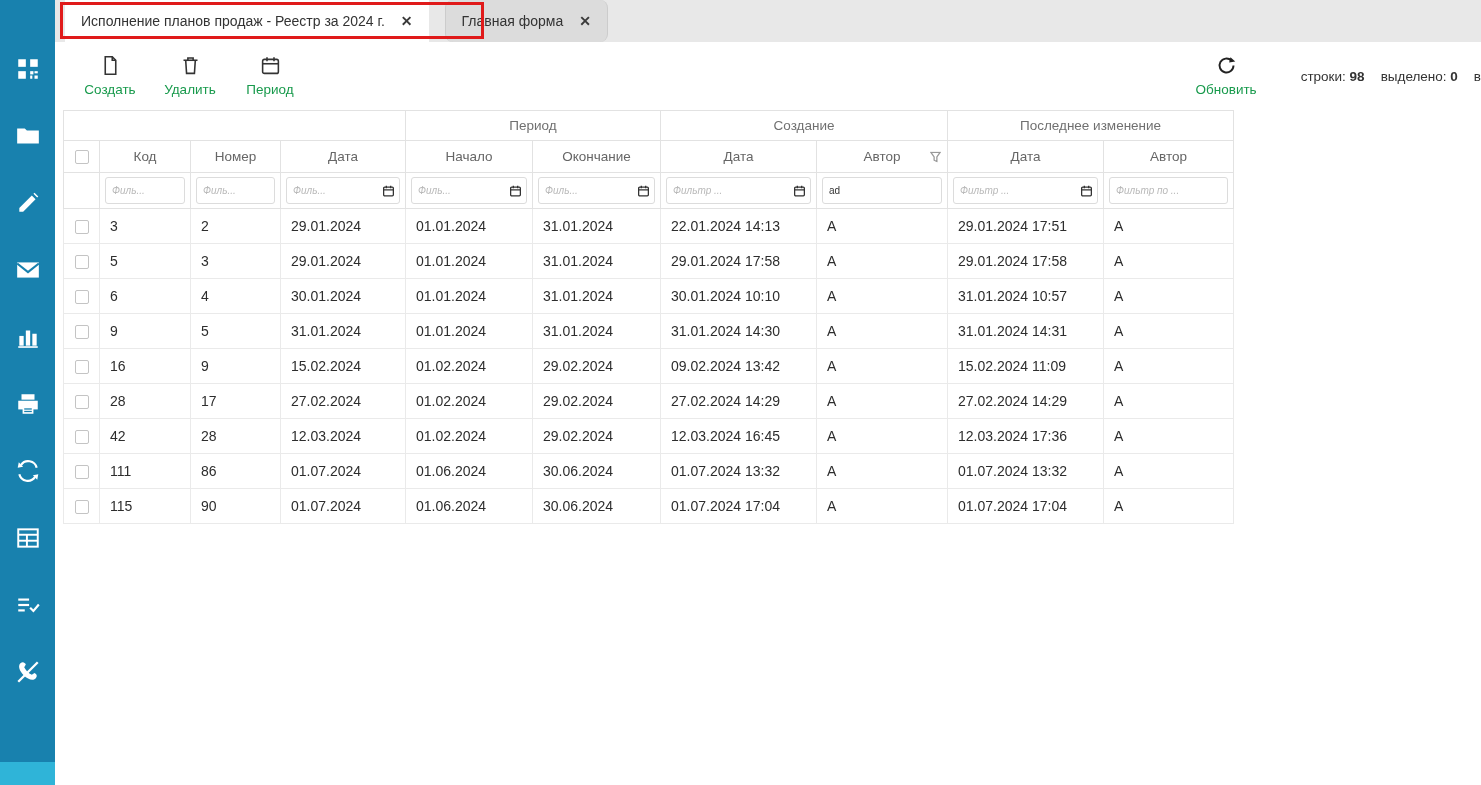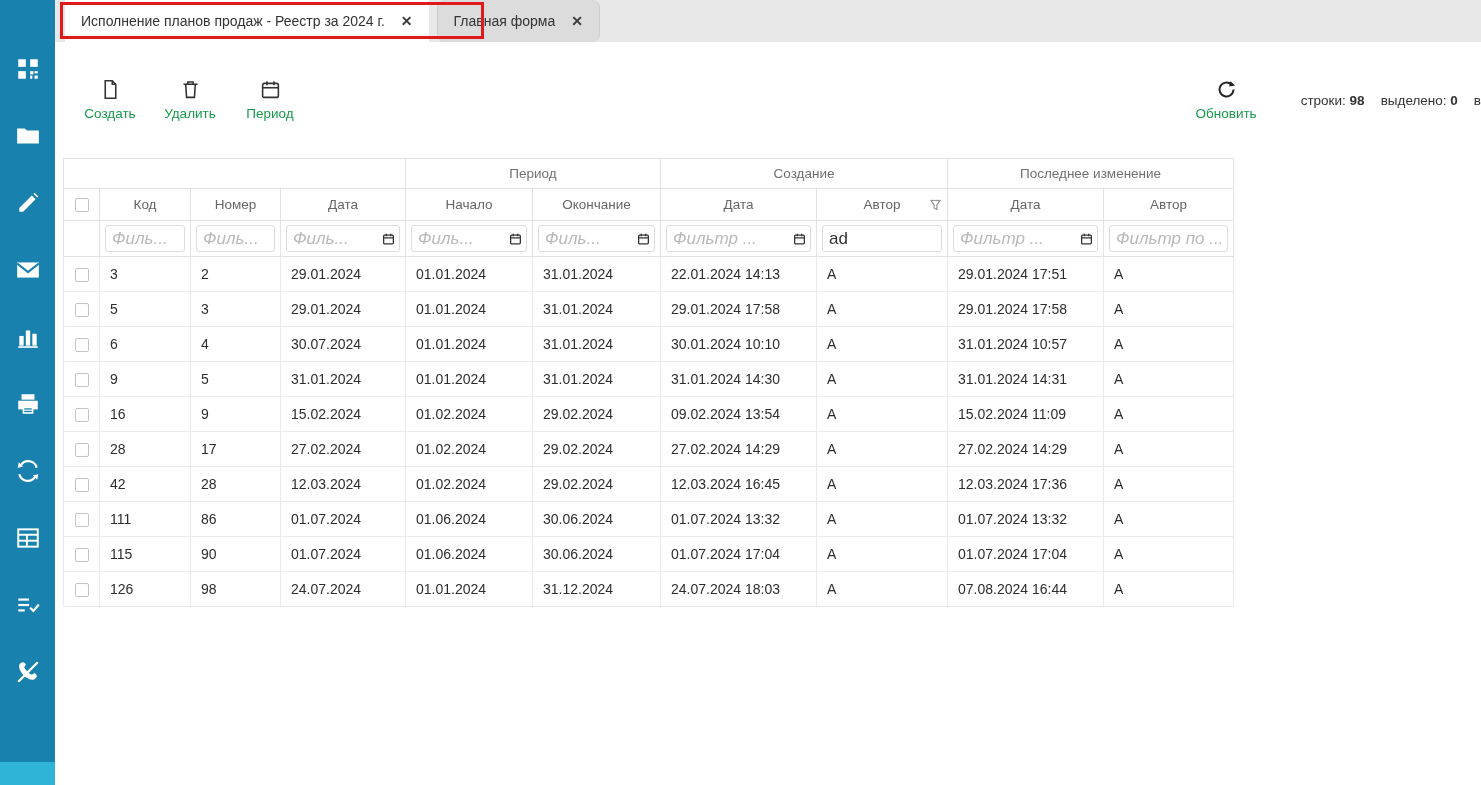--- a/index.html
+++ b/index.html
@@ -14,27 +14,27 @@
   
   .sidebar {
     width:55px; flex-shrink:0; background:#1881ae; position:relative;
     display:flex; flex-direction:column; align-items:center;
     padding-top:56px; gap:41px;
   }
   .sidebar .icon { width:26px; height:26px; display:flex; align-items:center; justify-content:center; cursor:pointer; }
   .sidebar-accent { position:absolute; left:0; bottom:0; width:55px; height:23px; background:#2fb4d8; }
 
   
-  .main { flex:1; display:flex; flex-direction:column; min-width:0;gap:24px; }
+  .main { flex:1; display:flex; flex-direction:column; min-width:0; }
 
   
   .tabbar { height:42px; background:#e8e8e8; display:flex; position:relative; flex-shrink:0; }
   .tab { display:flex; align-items:center; gap:16px; padding:0 16px; font-size:14px; color:#333; cursor:pointer; }
   .tab.active { background:#ffffff; margin-left:10px; }
-  .tab.inactive { background:#dcdcdc; border-left:1px solid #cccccc; border-right:1px solid #cccccc; margin-left:8px;border-radius:8px; }
+  .tab.inactive { background:#dcdcdc; border-left:1px solid #cccccc; border-right:1px solid #cccccc; margin-left:16px;border-radius:8px; }
   .tab-close { font-size:14px; font-weight:bold; color:#3a3a3a; }
   .highlight-box {
     position:absolute; left:5px; top:2px; width:424px; height:37px;
     border:3px solid #e01a1a; pointer-events:none; z-index:5;
   }
 
   
   .toolbar { height:68px; background:#ffffff; display:flex; align-items:center; padding-left:26px; flex-shrink:0; overflow:hidden; }
   .tool-btn {
     display:flex; flex-direction:column; align-items:center; gap:3px;
@@ -64,21 +64,21 @@
 
   input[type="checkbox"] {
     appearance:none; -webkit-appearance:none;
     width:14px; height:14px; border:1px solid #c4c4c4; border-radius:2px;
     background:#fff; margin:0; vertical-align:middle; cursor:pointer;
   }
 
   .filter-wrap { position:relative; width:100%; }
   .filter-input {
     width:100%; height:27px; border:1px solid #dcdcdc; border-radius:3px;
-    padding:0 6px; font-size:17px; font-family:inherit; color:#333; background:#fff;
+    padding:0 6px; font-size:10px; font-family:inherit; color:#333; background:#fff;
   }
   .filter-input::placeholder { font-style:italic; color:#b9b9b9; }
   .filter-input.with-icon { padding-right:22px; }
   .filter-wrap .cal-icon { position:absolute; right:5px; top:50%; transform:translateY(-50%); width:13px; height:13px; pointer-events:none; }
   .funnel { position:absolute; right:6px; top:50%; transform:translateY(-50%); width:11px; height:11px; }
 </style>
 </head>
 <body>
 
 <div class="app">
@@ -357,21 +357,21 @@
               <td>31.01.2024</td>
               <td>29.01.2024 17:58</td>
               <td>A</td>
               <td>29.01.2024 17:58</td>
               <td>A</td>
             </tr>
             <tr>
               <td class="cb-cell"><input type="checkbox" style=""></td>
               <td>6</td>
               <td>4</td>
-              <td>30.07.2024</td>
+              <td>30.01.2024</td>
               <td>01.01.2024</td>
               <td>31.01.2024</td>
               <td>30.01.2024 10:10</td>
               <td>A</td>
               <td>31.01.2024 10:57</td>
               <td>A</td>
             </tr>
             <tr>
               <td class="cb-cell"><input type="checkbox" style=""></td>
               <td>9</td>
@@ -384,21 +384,21 @@
               <td>31.01.2024 14:31</td>
               <td>A</td>
             </tr>
             <tr>
               <td class="cb-cell"><input type="checkbox" style=""></td>
               <td>16</td>
               <td>9</td>
               <td>15.02.2024</td>
               <td>01.02.2024</td>
               <td>29.02.2024</td>
-              <td>09.02.2024 13:54</td>
+              <td>09.02.2024 13:42</td>
               <td>A</td>
               <td>15.02.2024 11:09</td>
               <td>A</td>
             </tr>
             <tr>
               <td class="cb-cell"><input type="checkbox" style=""></td>
               <td>28</td>
               <td>17</td>
               <td>27.02.2024</td>
               <td>01.02.2024</td>
@@ -437,29 +437,17 @@
               <td>115</td>
               <td>90</td>
               <td>01.07.2024</td>
               <td>01.06.2024</td>
               <td>30.06.2024</td>
               <td>01.07.2024 17:04</td>
               <td>A</td>
               <td>01.07.2024 17:04</td>
               <td>A</td>
             </tr>
-            <tr>
-              <td class="cb-cell"><input type="checkbox" style=""></td>
-              <td>126</td>
-              <td>98</td>
-              <td>24.07.2024</td>
-              <td>01.01.2024</td>
-              <td>31.12.2024</td>
-              <td>24.07.2024 18:03</td>
-              <td>A</td>
-              <td>07.08.2024 16:44</td>
-              <td>A</td>
-            </tr>
           </tbody>
       </table>
     </div>
   </div>
 </div>
 
 </body></html>

